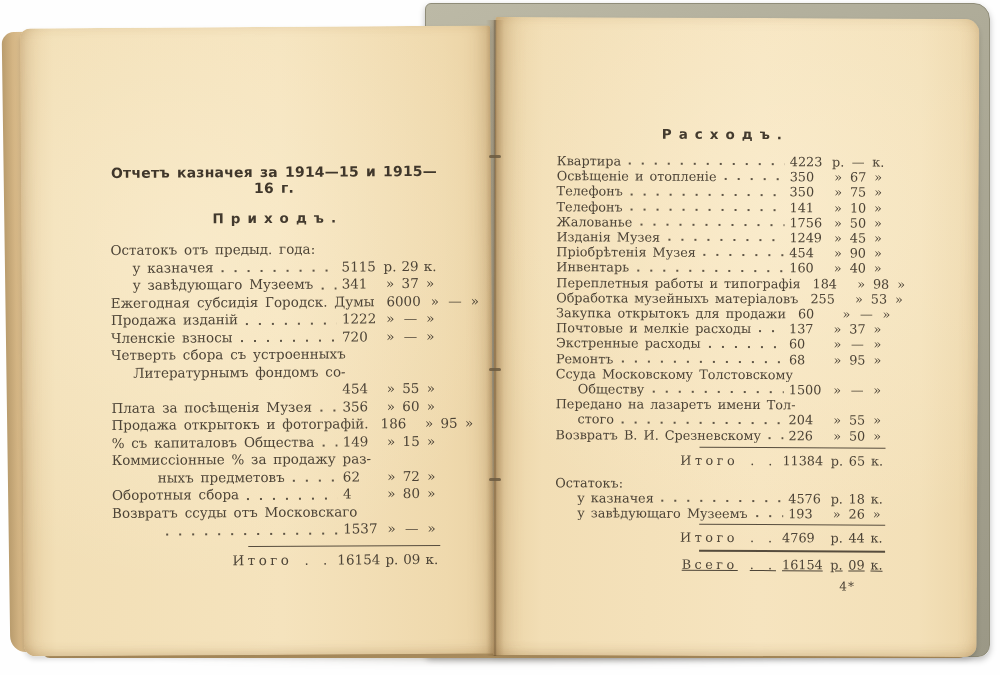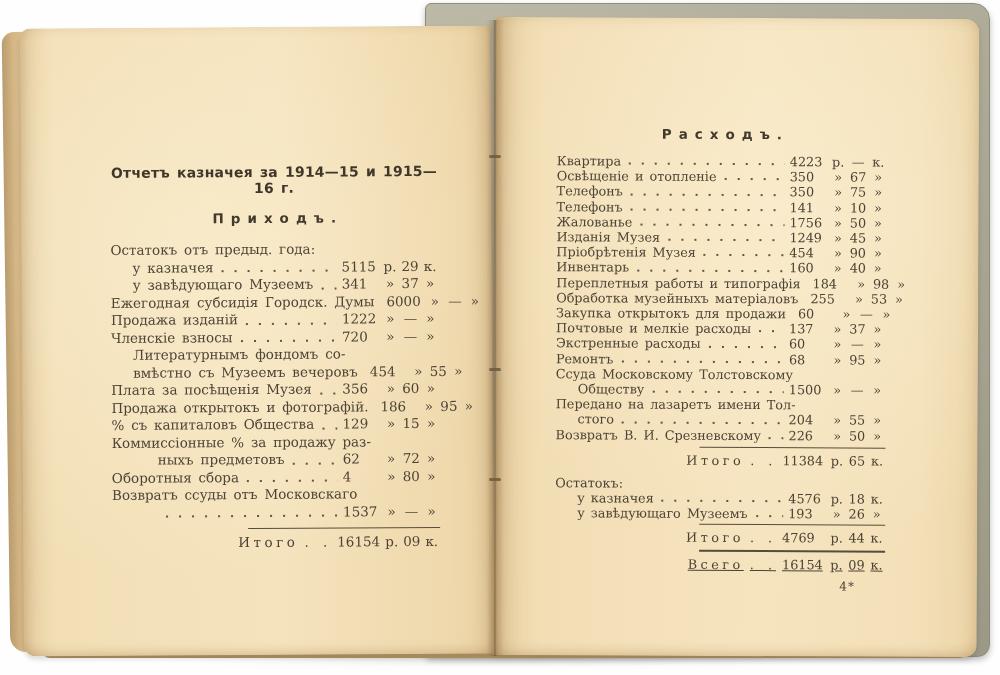--- a/index.html
+++ b/index.html
@@ -70,21 +70,21 @@
   .lead.dots{background-image:radial-gradient(circle at 2px 2px, rgba(77,68,55,.9) 1.15px, rgba(77,68,55,0) 1.5px);
     background-size:13px 4px;background-repeat:repeat-x;background-position:left calc(100% - 3px);}
   .amt{display:flex;align-items:baseline;flex:0 0 auto;}
   .amt .rub{min-width:40px;text-align:left;}
   .amt .rsym{min-width:17px;text-align:center;}
   .amt .kop{min-width:23px;text-align:center;}
   .amt .ksym{min-width:17px;text-align:center;}
 
   .total-block{margin-left:auto;border-top:1.5px solid #564c3d;padding-top:5px;}
   .total-block .trow{display:flex;justify-content:flex-end;align-items:baseline;white-space:nowrap;}
-  .total-block .tlabel{letter-spacing:3.5px;margin-right:6px;}
+  .total-block .tlabel{letter-spacing:3.5px;margin-right:12px;}
   .total-block .tdots{margin-right:6px;letter-spacing:4px;}
   .tb-lp-total{width:192px;margin-top:7px;font-size:13.5px;word-spacing:2px;}
   .tb-rp{width:186px;font-size:12.8px;word-spacing:2px;}
   .tb-sub{margin-top:4px;}
   .tb-rem{margin-top:3px;}
   .tb-grand{margin-top:5px;border-top:2.5px solid #564c3d;text-decoration:underline;}
   .total-block .amt .rub{min-width:46px;}
 
   .sig-mark{margin-top:7px;text-align:right;padding-right:30px;
     font-size:12px;letter-spacing:1px;}
@@ -151,28 +151,28 @@
             <span class="lab">Членскіе взносы</span>
             <span class="lead dots"></span>
             <span class="amt">
               <span class="rub">720</span>
               <span class="rsym">»</span>
               <span class="kop">—</span>
               <span class="ksym">»</span>
             </span>
           </div>
           <div class="row">
+            <span class="lab">Четверть сбора съ устроенныхъ</span>
             <span class="lead"></span>
           </div>
           <div class="row ind1">
             <span class="lab">Литературнымъ фондомъ со-</span>
             <span class="lead"></span>
           </div>
           <div class="row ind1">
-            <span class="lab">вмѣстно съ Музеемъ вечеровъ</span>
             <span class="lead"></span>
             <span class="amt">
               <span class="rub">454</span>
               <span class="rsym">»</span>
               <span class="kop">55</span>
               <span class="ksym">»</span>
             </span>
           </div>
           <div class="row">
             <span class="lab">Плата за посѣщенія Музея</span>
@@ -191,21 +191,21 @@
               <span class="rub">186</span>
               <span class="rsym">»</span>
               <span class="kop">95</span>
               <span class="ksym">»</span>
             </span>
           </div>
           <div class="row">
             <span class="lab">% съ капиталовъ Общества</span>
             <span class="lead dots"></span>
             <span class="amt">
-              <span class="rub">129</span>
+              <span class="rub">149</span>
               <span class="rsym">»</span>
               <span class="kop">15</span>
               <span class="ksym">»</span>
             </span>
           </div>
           <div class="row">
             <span class="lab">Коммиссіонные % за продажу раз-</span>
             <span class="lead"></span>
           </div>
           <div class="row ind2">

